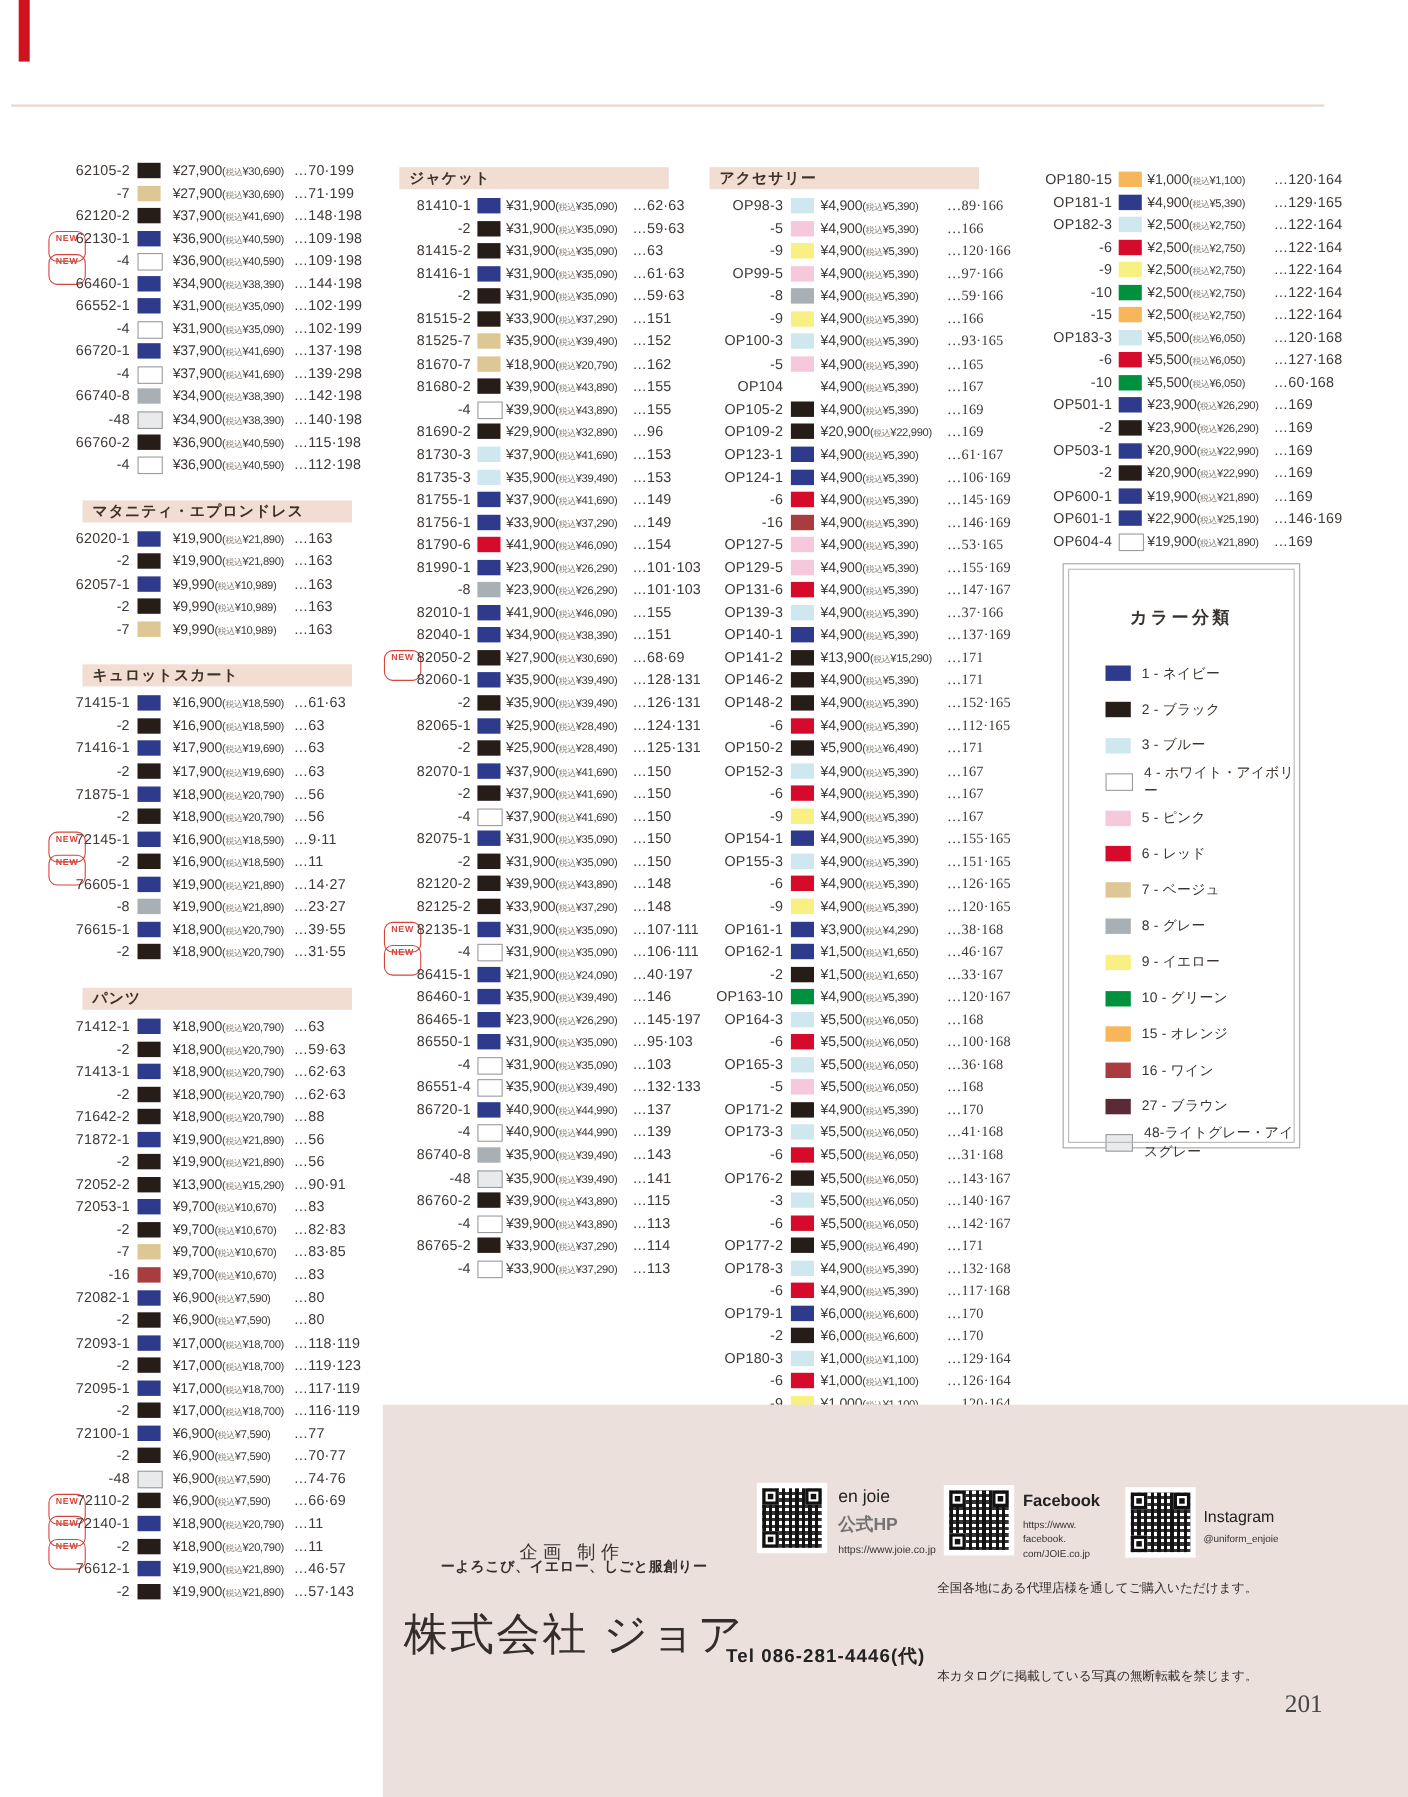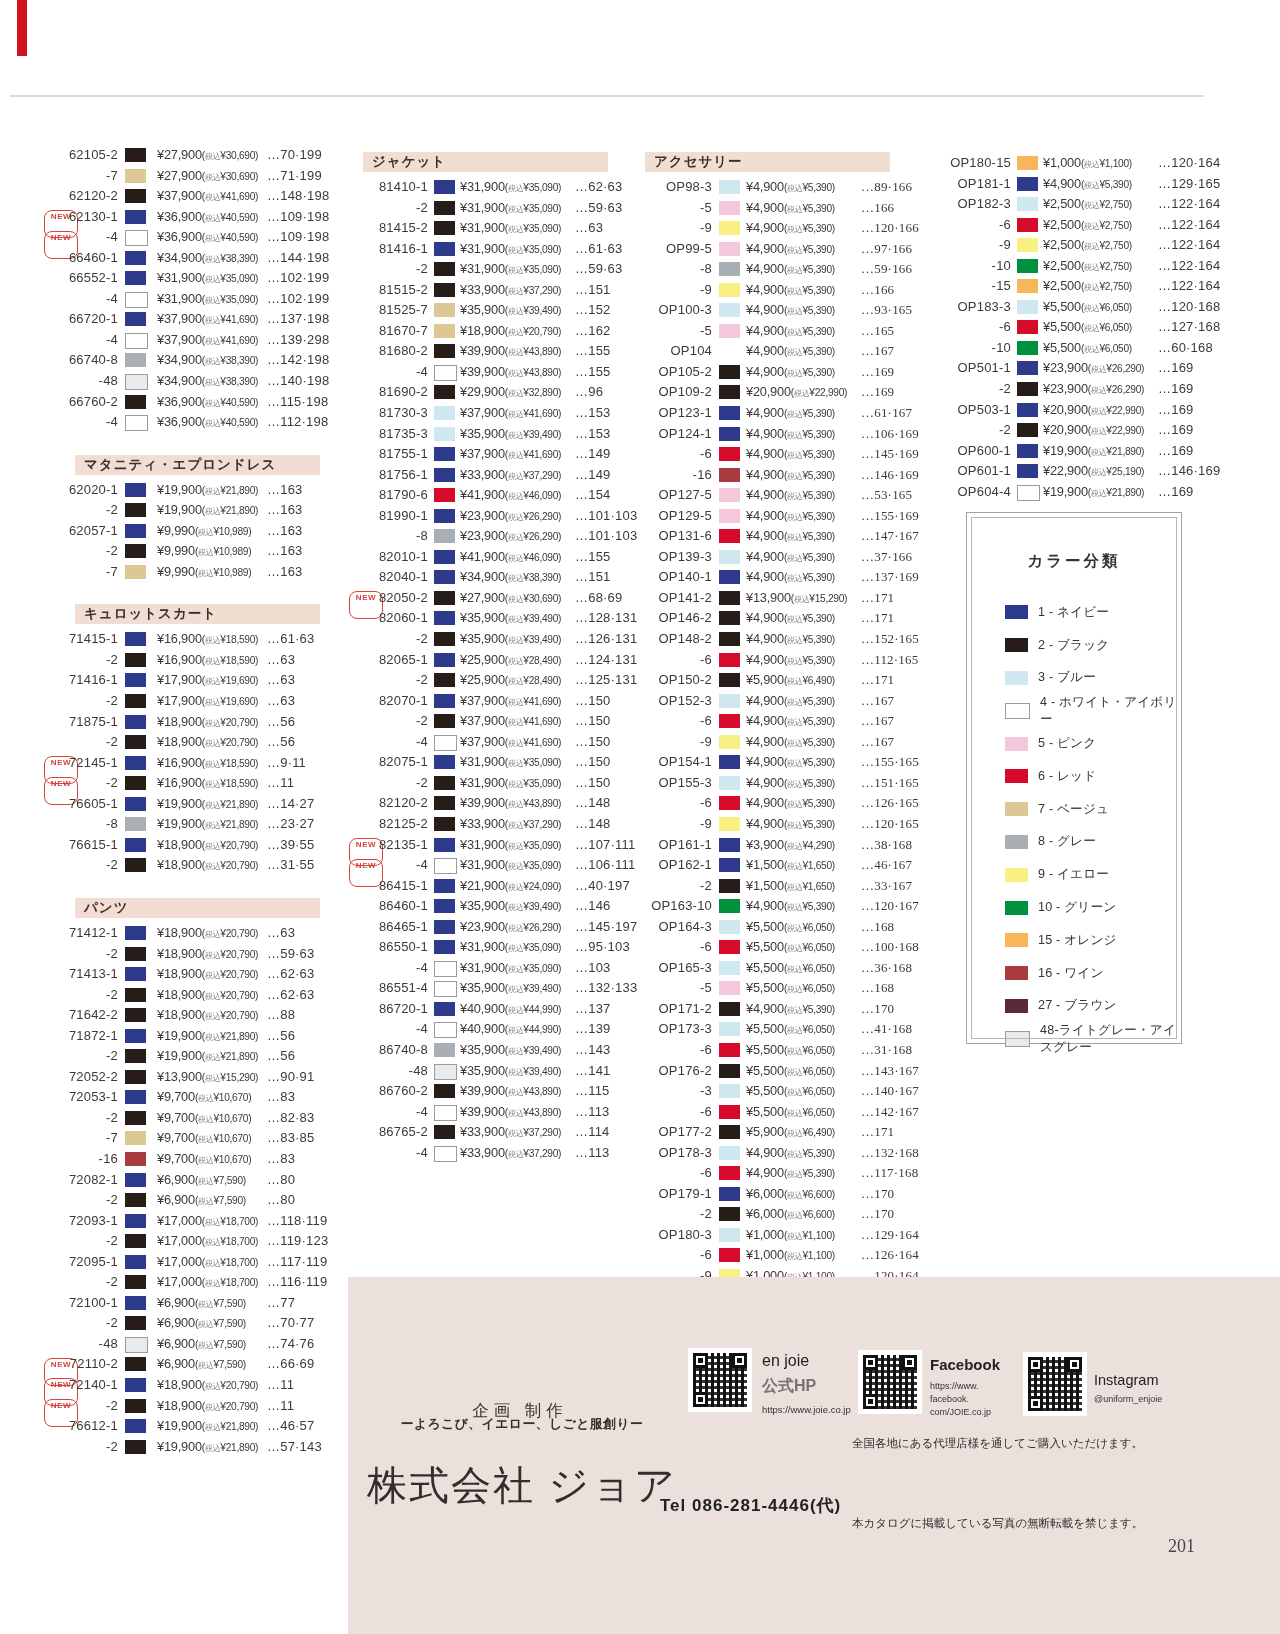--- a/index.html
+++ b/index.html
@@ -71,21 +71,21 @@
   .hp-name{left:762px;top:1352px;font-size:16px;font-weight:normal;color:#222;}
   .hp-sub{left:762px;top:1376px;font-size:16px;font-weight:bold;color:#737373;}
   .hp-url{left:762px;top:1404px;font-size:9.5px;color:#333;}
   .fb-name{left:930px;top:1356px;font-size:15px;font-weight:bold;color:#222;}
   .fb-url{left:930px;top:1380px;font-size:9px;line-height:13px;color:#333;}
   .ig-name{left:1094px;top:1372px;font-size:14.5px;color:#222;}
   .ig-handle{left:1094px;top:1394px;font-size:9px;color:#333;}
   .tel{left:660px;top:1494px;font-size:17px;font-weight:bold;letter-spacing:1px;color:#222;}
   .note1{left:852px;top:1436px;font-size:11.5px;color:#2f2b28;}
   .note2{left:852px;top:1516px;font-size:11.5px;color:#2f2b28;}
-  .page-num{left:1168px;top:1536px;font-family:"Liberation Serif","DejaVu Serif",serif;font-size:18px;color:#464646;}
+  .page-num{left:1168px;top:1536px;font-family:"Liberation Serif","DejaVu Serif",serif;font-size:23px;color:#464646;}
 </style>
 </head>
 <body>
 
 <div class="red-mark"></div>
 <div class="top-rule"></div>
 
 <div class="col" id="col1">
     <div class="block">
       <div class="row">

